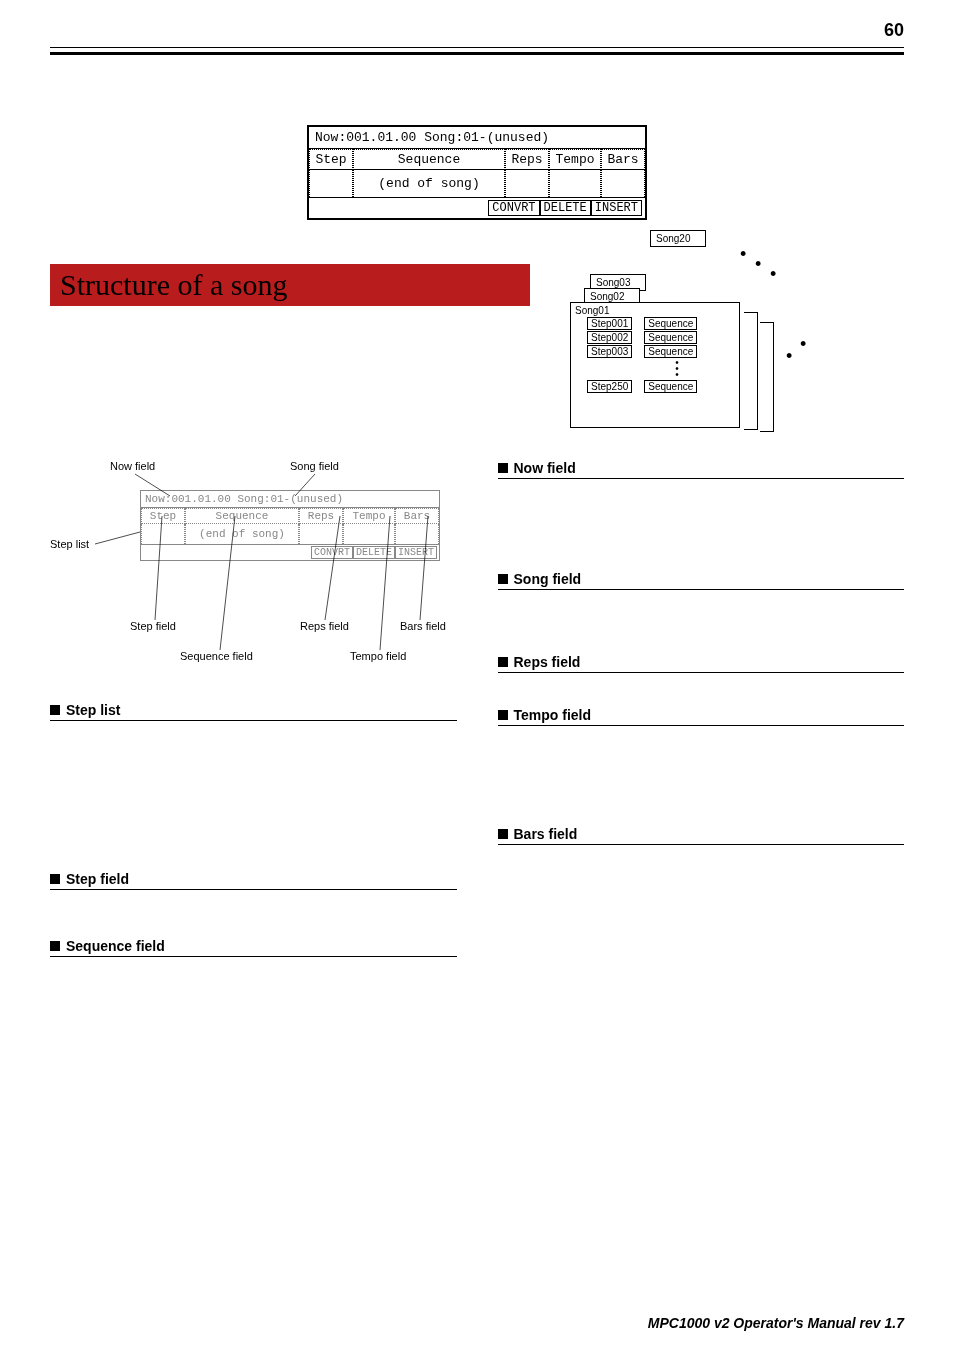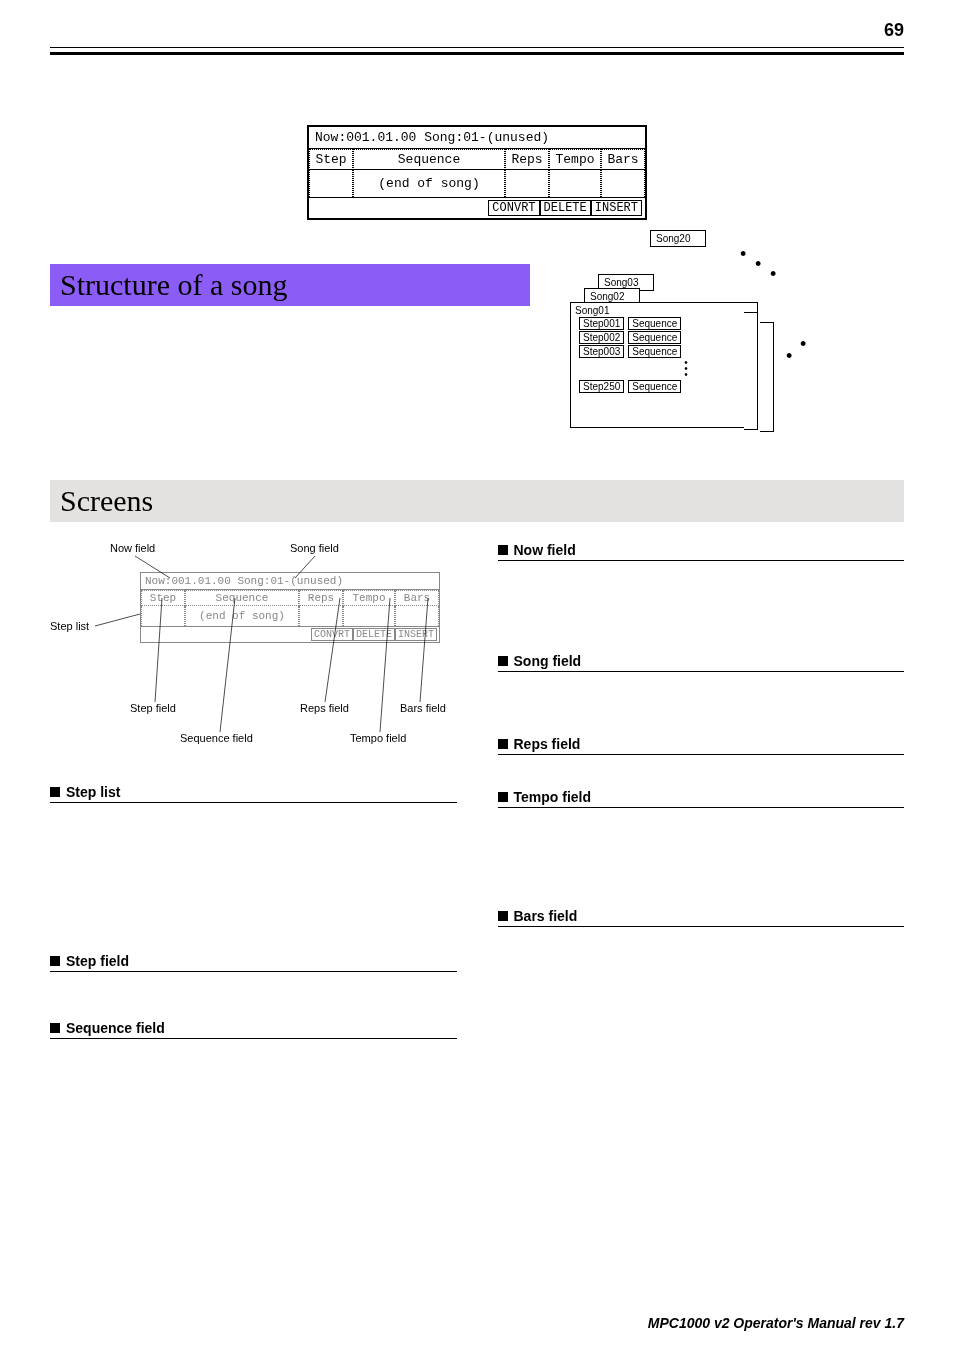--- a/index.html
+++ b/index.html
@@ -16,34 +16,34 @@
   .lcd-body { display: flex; }
   .lcd-body .cell { border-left: 1px dotted #000; border-right: 1px dotted #000; padding: 6px 3px; text-align: center; font-size: 13px; }
   .lcd-footer { display: flex; justify-content: flex-end; padding: 2px 3px; gap: 0; border-top: 1px solid #000; }
   .lcd-footer span { border: 1px solid #000; padding: 0 3px; font-size: 12px; }
   .col-step { width: 44px; }
   .col-seq { flex: 1; }
   .col-reps { width: 44px; }
   .col-tempo { width: 52px; }
   .col-bars { width: 44px; }
 
-  .section-head { background: #8b5cf6; font-family: Georgia, 'Times New Roman', serif; font-size: 30px; padding: 4px 10px; width: 480px; margin-top: 24px; }
+  .section-head { background: #b91c1c; font-family: Georgia, 'Times New Roman', serif; font-size: 30px; padding: 4px 10px; width: 480px; margin-top: 24px; }
   .section-head2 { background: #e4e2e0; font-family: Georgia, 'Times New Roman', serif; font-size: 30px; padding: 4px 10px; margin-top: 40px; width: 100%; }
 
   .structure-row { display: flex; align-items: flex-start; gap: 40px; }
   .song-diagram { margin-top: -10px; width: 260px; position: relative; }
 
   .song-stack { position: relative; height: 210px; }
   .card { position: absolute; border: 1px solid #000; background: #fff; font-size: 10px; padding: 2px 5px; }
   .card.s20 { left: 80px; top: 0; width: 56px; }
-  .card.s03 { left: 28px; top: 44px; width: 56px; }
+  .card.s03 { left: 20px; top: 44px; width: 56px; }
   .card.s02 { left: 14px; top: 58px; width: 56px; }
-  .card.s01 { left: 0; top: 72px; width: 188px; height: 126px; border: 1px solid #000; padding: 2px 0 0 0; }
+  .card.s01 { left: 0; top: 72px; width: 170px; height: 126px; border: 1px solid #000; padding: 2px 0 0 0; }
   .s01-label { font-size: 10px; padding-left: 4px; }
-  .step-row { display: flex; font-size: 10px; margin: 1px 8px; gap: 4px; }
+  .step-row { display: flex; font-size: 10px; margin: 1px 16px; gap: 12px; }
   .step-row .sbox { border: 1px solid #000; padding: 0 3px; }
   .vdots { text-align: center; line-height: 6px; margin: 2px 0 2px 44px; }
   .vdots span { display:block; font-size:10px; }
   .cascade { position: absolute; border: 1px solid #000; background:#fff; }
   .cascade.c1 { left: 174px; top: 82px; width: 14px; height: 118px; border-left:0; }
   .cascade.c2 { left: 190px; top: 92px; width: 14px; height: 110px; border-left:0; }
   .dots-diag { position:absolute; font-size: 18px; }
   .dots-diag.d1 { left: 170px; top: 14px; }
   .dots-diag.d2 { left: 185px; top: 24px; }
   .dots-diag.d3 { left: 200px; top: 34px; }
@@ -82,21 +82,21 @@
   .screens-right .field-block.songf { margin-bottom: 64px; }
   .screens-right .field-block.repsf { margin-bottom: 34px; }
   .screens-right .field-block.tempof { margin-bottom: 100px; }
 
   .footer { position: absolute; bottom: 20px; right: 50px; font-style: italic; font-weight: bold; font-size: 14px; }
 </style>
 </head>
 <body>
 
 <div class="page">
-  <div class="page-number">69</div>
+  <div class="page-number">60</div>
   <div class="top-rule"></div>
 
   <div class="lcd-wrap">
     <div class="lcd">
       <div class="lcd-row1">Now:001.01.00  Song:01-(unused)</div>
       <div class="lcd-header">
         <div class="cell col-step">Step</div>
         <div class="cell col-seq">Sequence</div>
         <div class="cell col-reps">Reps</div>
         <div class="cell col-tempo">Tempo</div>
@@ -152,21 +152,20 @@
           </div>
         </div>
         <div class="cascade c1"></div>
         <div class="cascade c2"></div>
         <span class="dots-diag d4">•</span>
         <span class="dots-diag d5">•</span>
       </div>
     </div>
   </div>
 
-  <div class="section-head2">Screens</div>
 
   <div class="screens-body">
     <div class="screens-left">
       <div class="labeled-lcd">
         <div class="nowf">Now field</div>
         <div class="songf">Song field</div>
         <div class="steplist">Step list</div>
         <div class="stepf">Step field</div>
         <div class="repsf">Reps field</div>
         <div class="barsf">Bars field</div>

